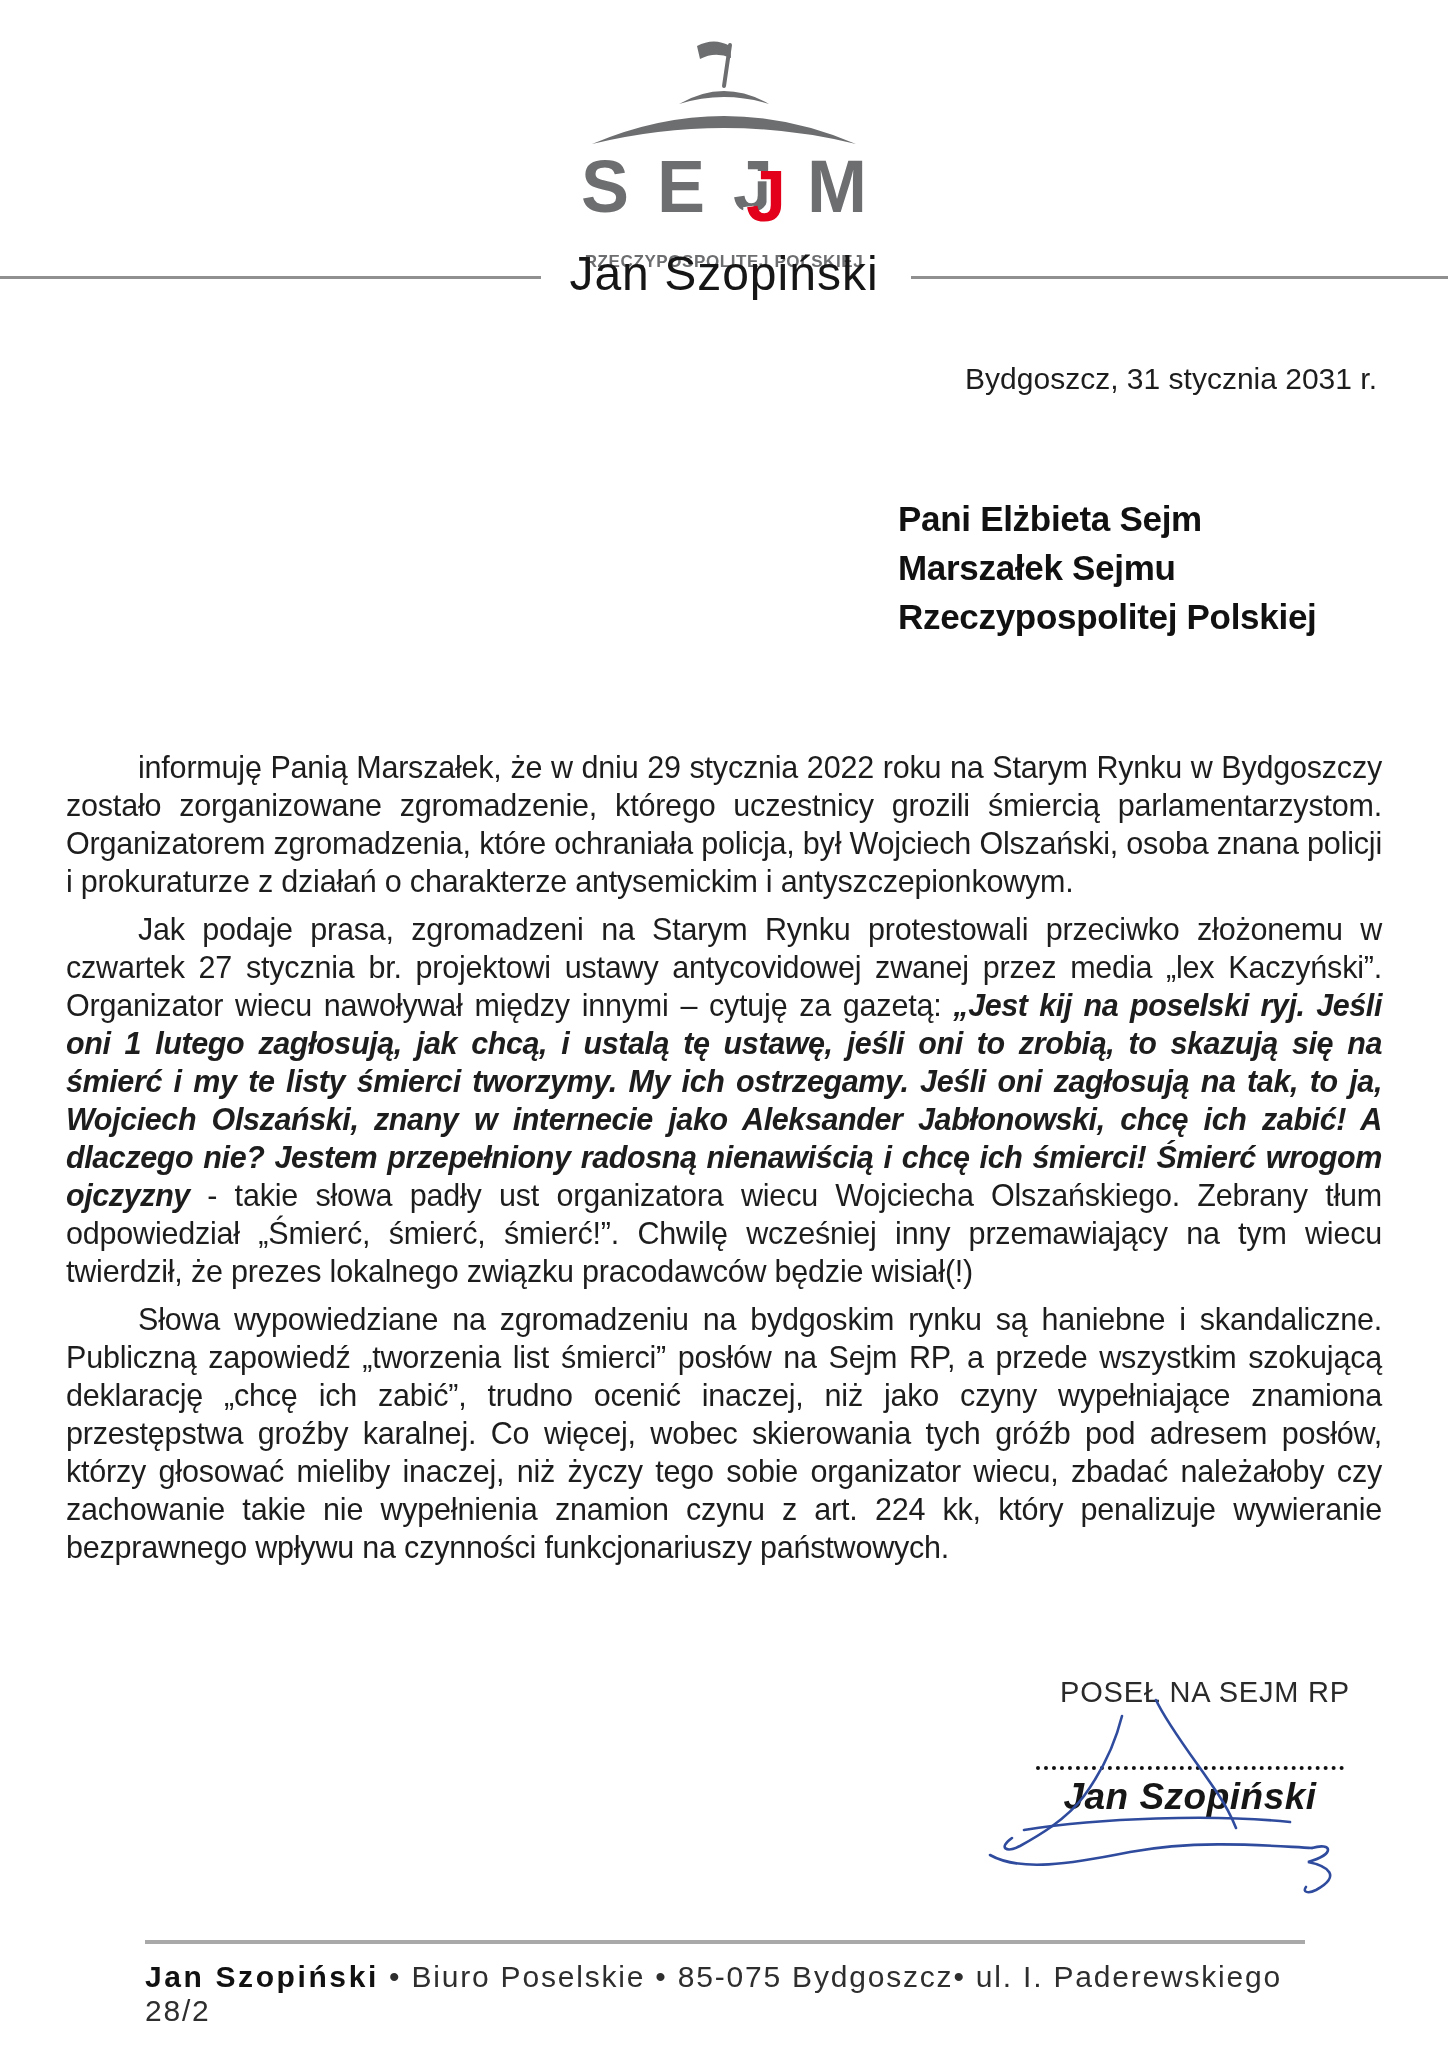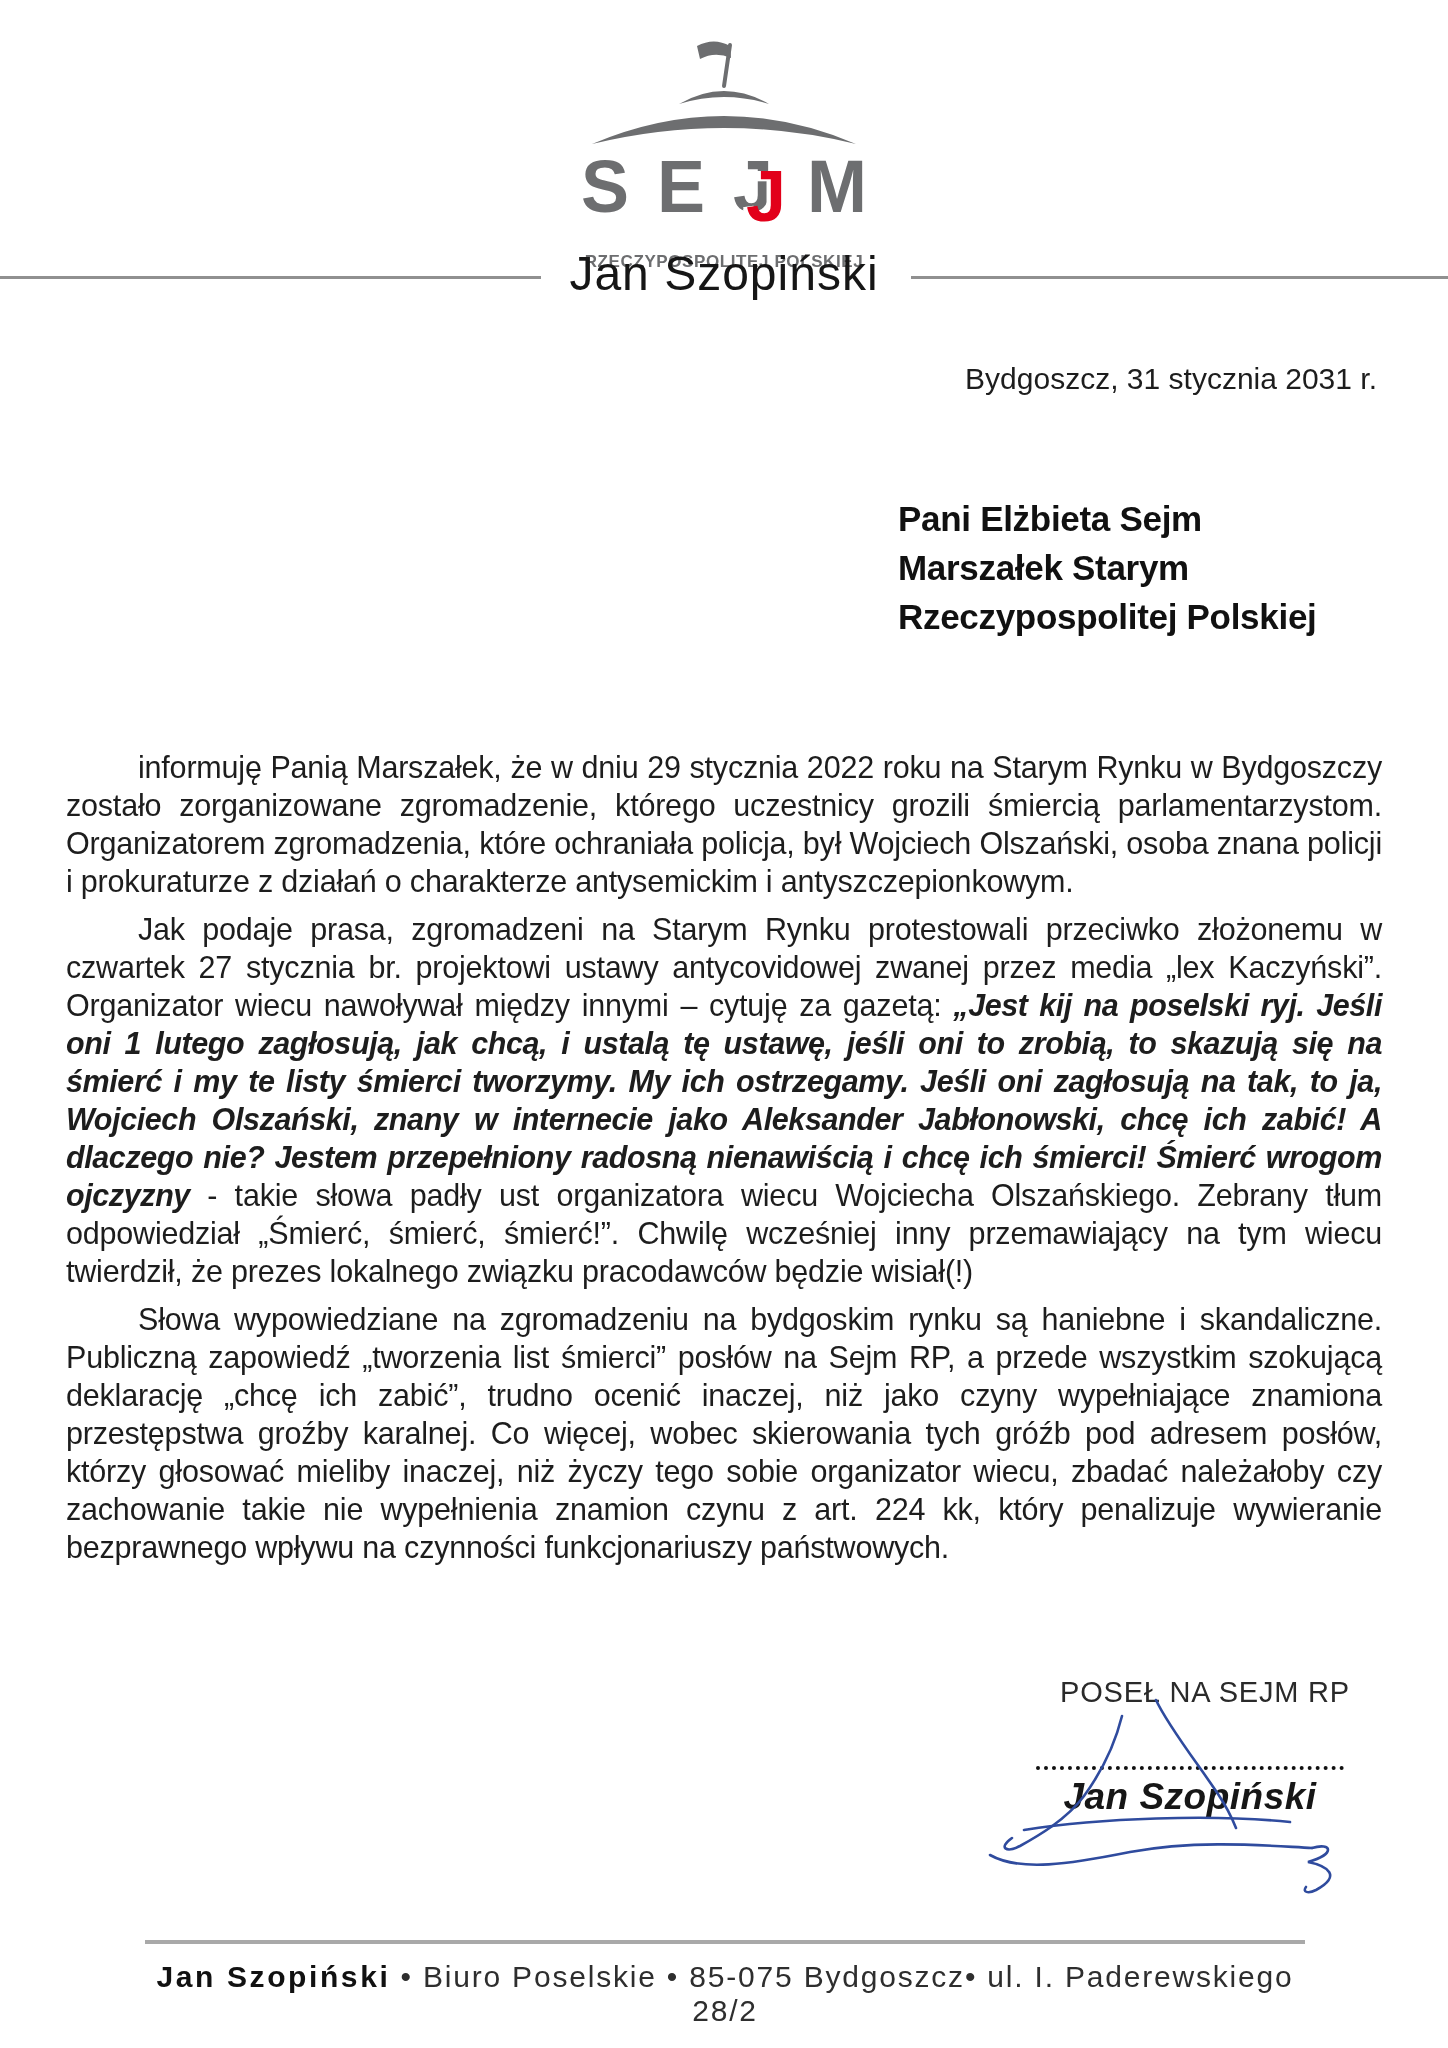--- a/index.html
+++ b/index.html
@@ -71,21 +71,21 @@
   }
   .sig-name{
     position:absolute;left:1016px;top:1776px;width:348px;text-align:center;
     font-size:37px;font-weight:bold;font-style:italic;color:#161616;letter-spacing:0.5px;
   }
   .sig-scrawl{position:absolute;left:960px;top:1668px;}
   
   .footer{position:absolute;left:145px;top:1940px;width:1160px;}
   .footer-rule{height:4px;background:#a9a9a9;}
   .footer-text{
-    margin-top:16px;text-align:center;font-size:30px;color:#2e2e2e;letter-spacing:1.8px;
+    margin-top:16px;font-size:30px;color:#2e2e2e;letter-spacing:1.8px;
   }
   .footer-text .footer-name{font-weight:bold;color:#111;letter-spacing:2.6px;}
 </style>
 </head>
 <body>
 
 <div class="page">
 
   <div class="logo">
     <svg class="logo-art" width="280" height="112" viewBox="0 0 280 112" aria-hidden="true">
@@ -110,21 +110,21 @@
   </div>
 
   <div class="lh-line left"></div>
   <div class="lh-line right"></div>
   <div class="lh-name">Jan Szopiński</div>
 
   <div class="date">Bydgoszcz, 31 stycznia 2031 r.</div>
 
   <div class="recipient">
     <div>Pani Elżbieta Sejm</div>
-    <div>Marszałek Starym</div>
+    <div>Marszałek Sejmu</div>
     <div>Rzeczypospolitej Polskiej</div>
   </div>
 
   <div class="body-text" id="body-text">
       <div class="para"><span>informuję Panią Marszałek, że w dniu 29 stycznia 2022 roku na Starym Rynku w Bydgoszczy zostało zorganizowane zgromadzenie, którego uczestnicy grozili śmiercią parlamentarzystom. Organizatorem zgromadzenia, które ochraniała policja, był Wojciech Olszański, osoba znana policji i prokuraturze z działań o charakterze antysemickim i antyszczepionkowym.</span></div>
       <div class="para"><span>Jak podaje prasa, zgromadzeni na Starym Rynku protestowali przeciwko złożonemu w czwartek 27 stycznia br. projektowi ustawy antycovidowej zwanej przez media „lex Kaczyński”. Organizator wiecu nawoływał między innymi – cytuję za gazetą: </span><span class="run-bi">„Jest kij na poselski ryj. Jeśli oni 1 lutego zagłosują, jak chcą, i ustalą tę ustawę, jeśli oni to zrobią, to skazują się na śmierć i my te listy śmierci tworzymy. My ich ostrzegamy. Jeśli oni zagłosują na tak, to ja, Wojciech Olszański, znany w internecie jako Aleksander Jabłonowski, chcę ich zabić! A dlaczego nie? Jestem przepełniony radosną nienawiścią i chcę ich śmierci! Śmierć wrogom ojczyzny</span><span> - takie słowa padły ust organizatora wiecu Wojciecha Olszańskiego. Zebrany tłum odpowiedział „Śmierć, śmierć, śmierć!”. Chwilę wcześniej inny przemawiający na tym wiecu twierdził, że prezes lokalnego związku pracodawców będzie wisiał(!)</span></div>
       <div class="para"><span>Słowa wypowiedziane na zgromadzeniu na bydgoskim rynku są haniebne i skandaliczne. Publiczną zapowiedź „tworzenia list śmierci” posłów na Sejm RP, a przede wszystkim szokującą deklarację „chcę ich zabić”, trudno ocenić inaczej, niż jako czyny wypełniające znamiona przestępstwa groźby karalnej. Co więcej, wobec skierowania tych gróźb pod adresem posłów, którzy głosować mieliby inaczej, niż życzy tego sobie organizator wiecu, zbadać należałoby czy zachowanie takie nie wypełnienia znamion czynu z art. 224 kk, który penalizuje wywieranie bezprawnego wpływu na czynności funkcjonariuszy państwowych.</span></div>
     </div>
 
   <div class="sig-role">POSEŁ NA SEJM RP</div>

